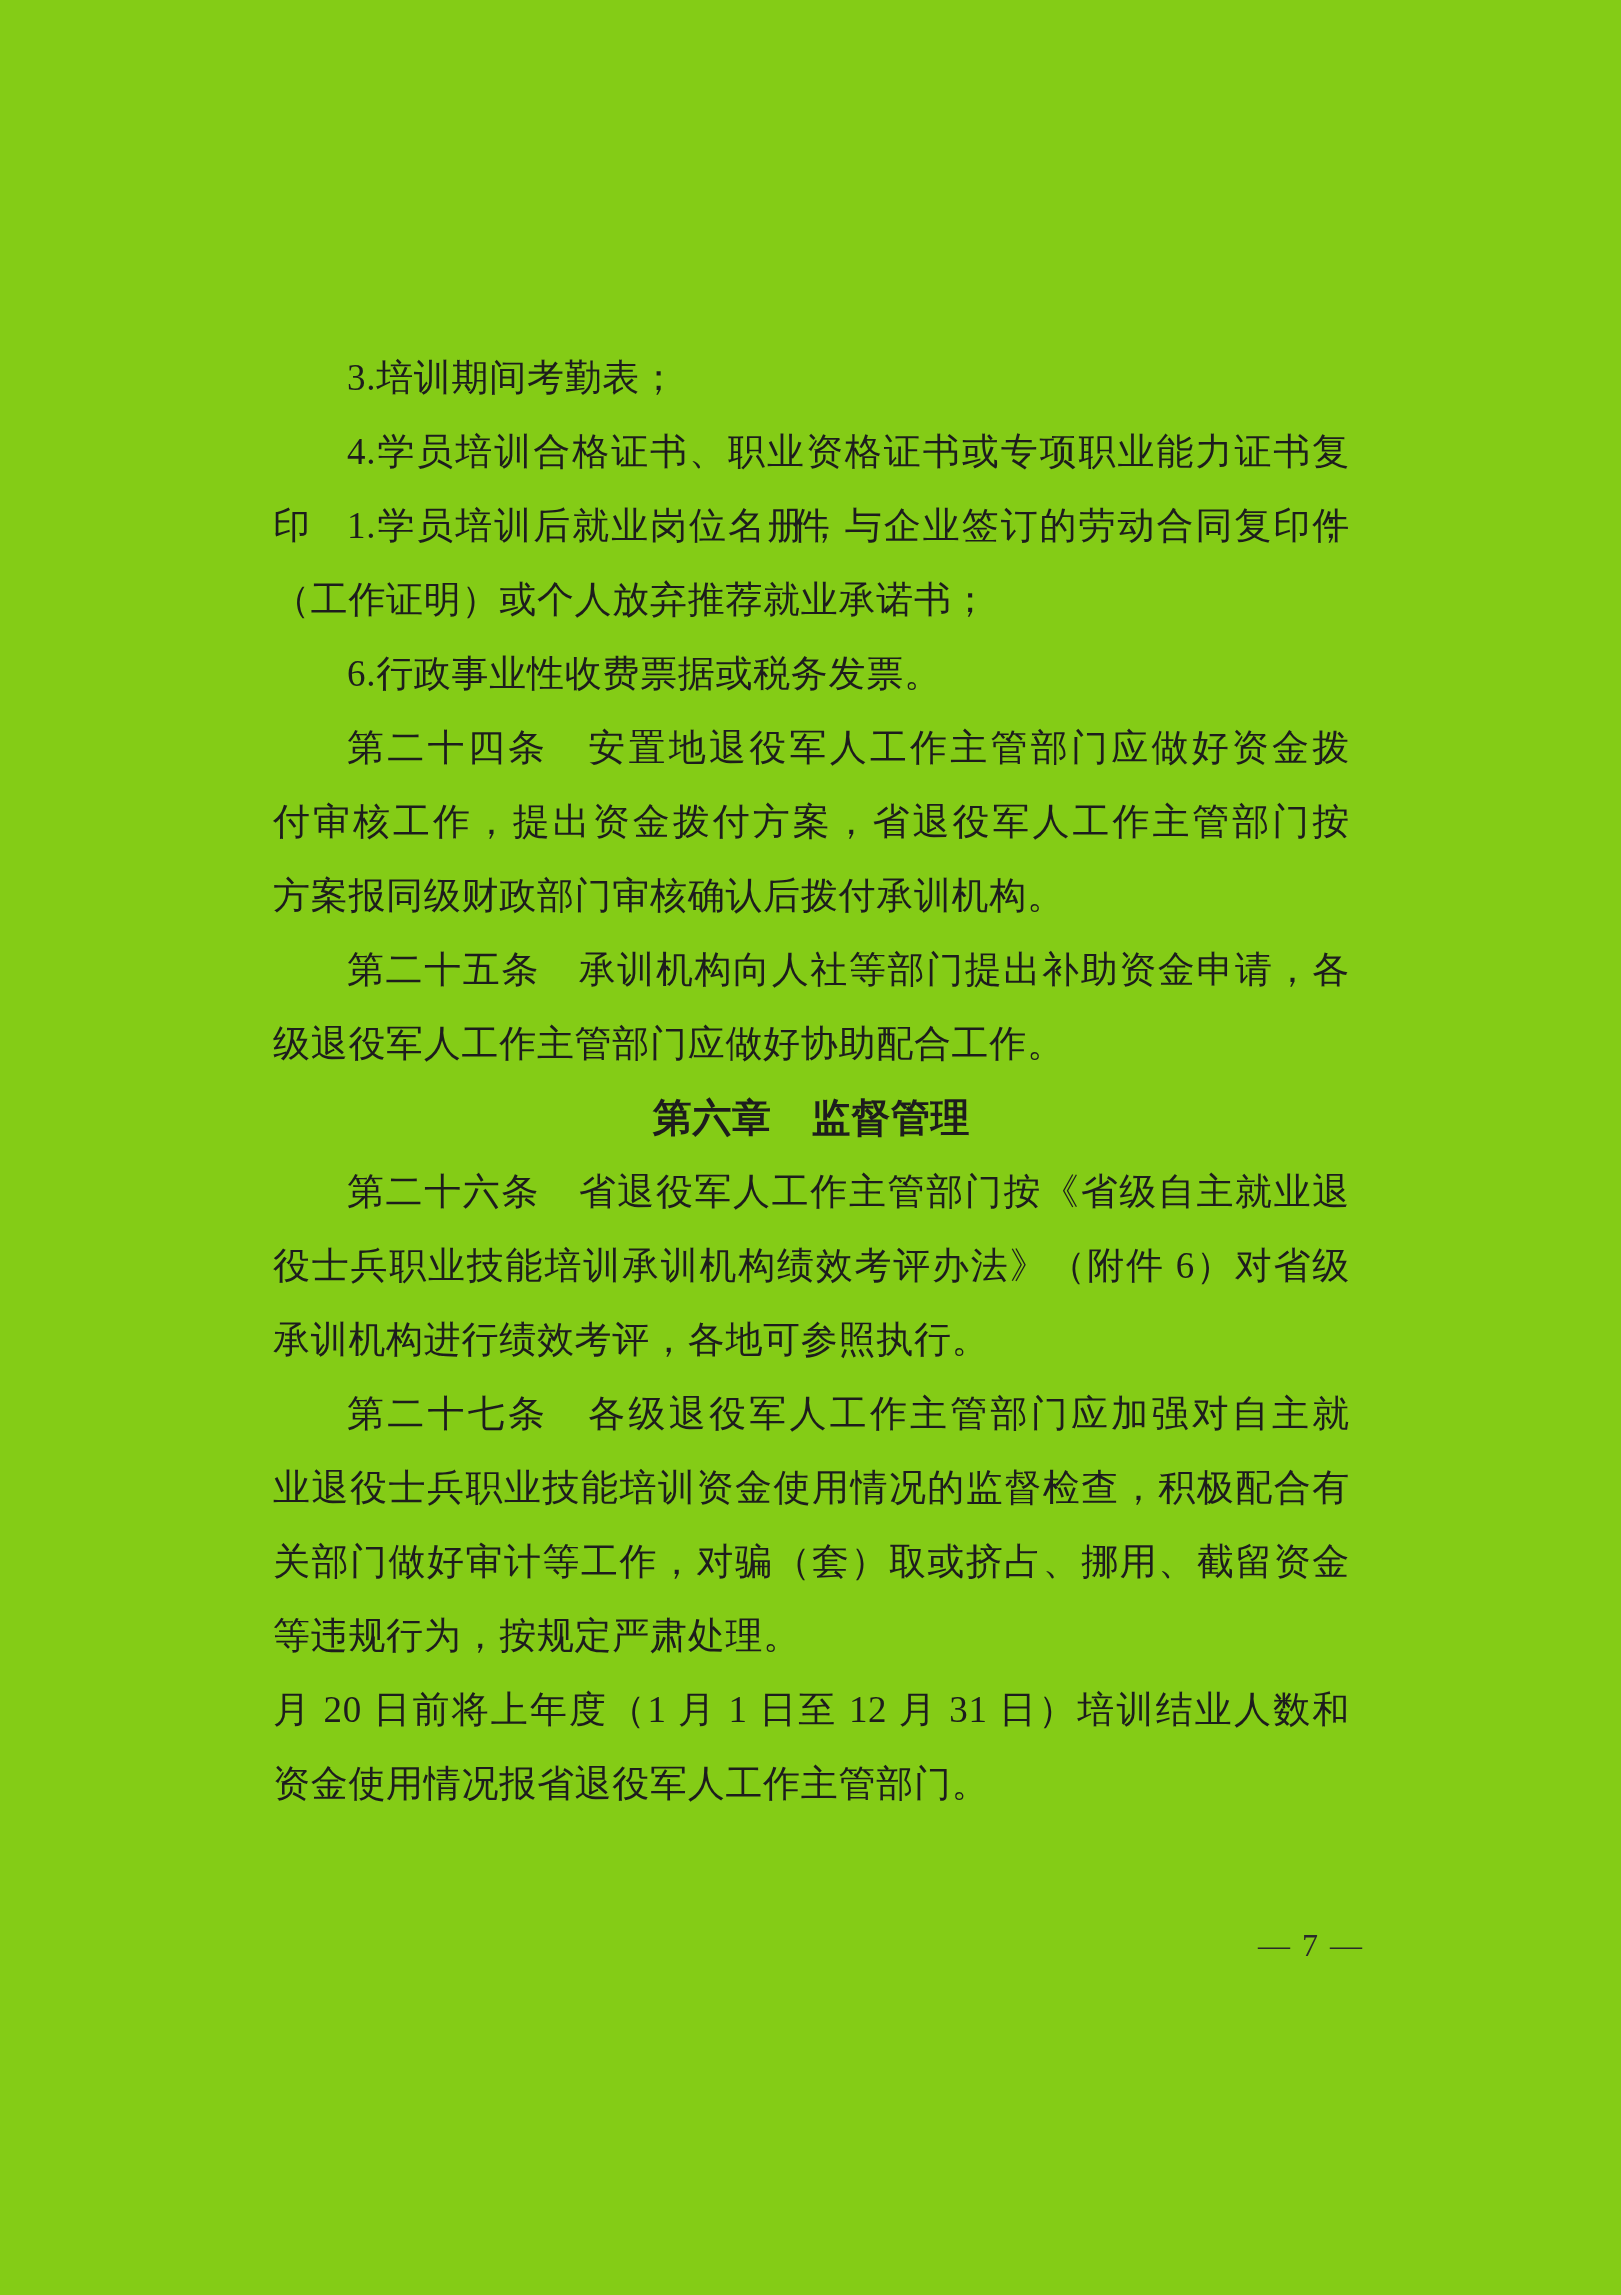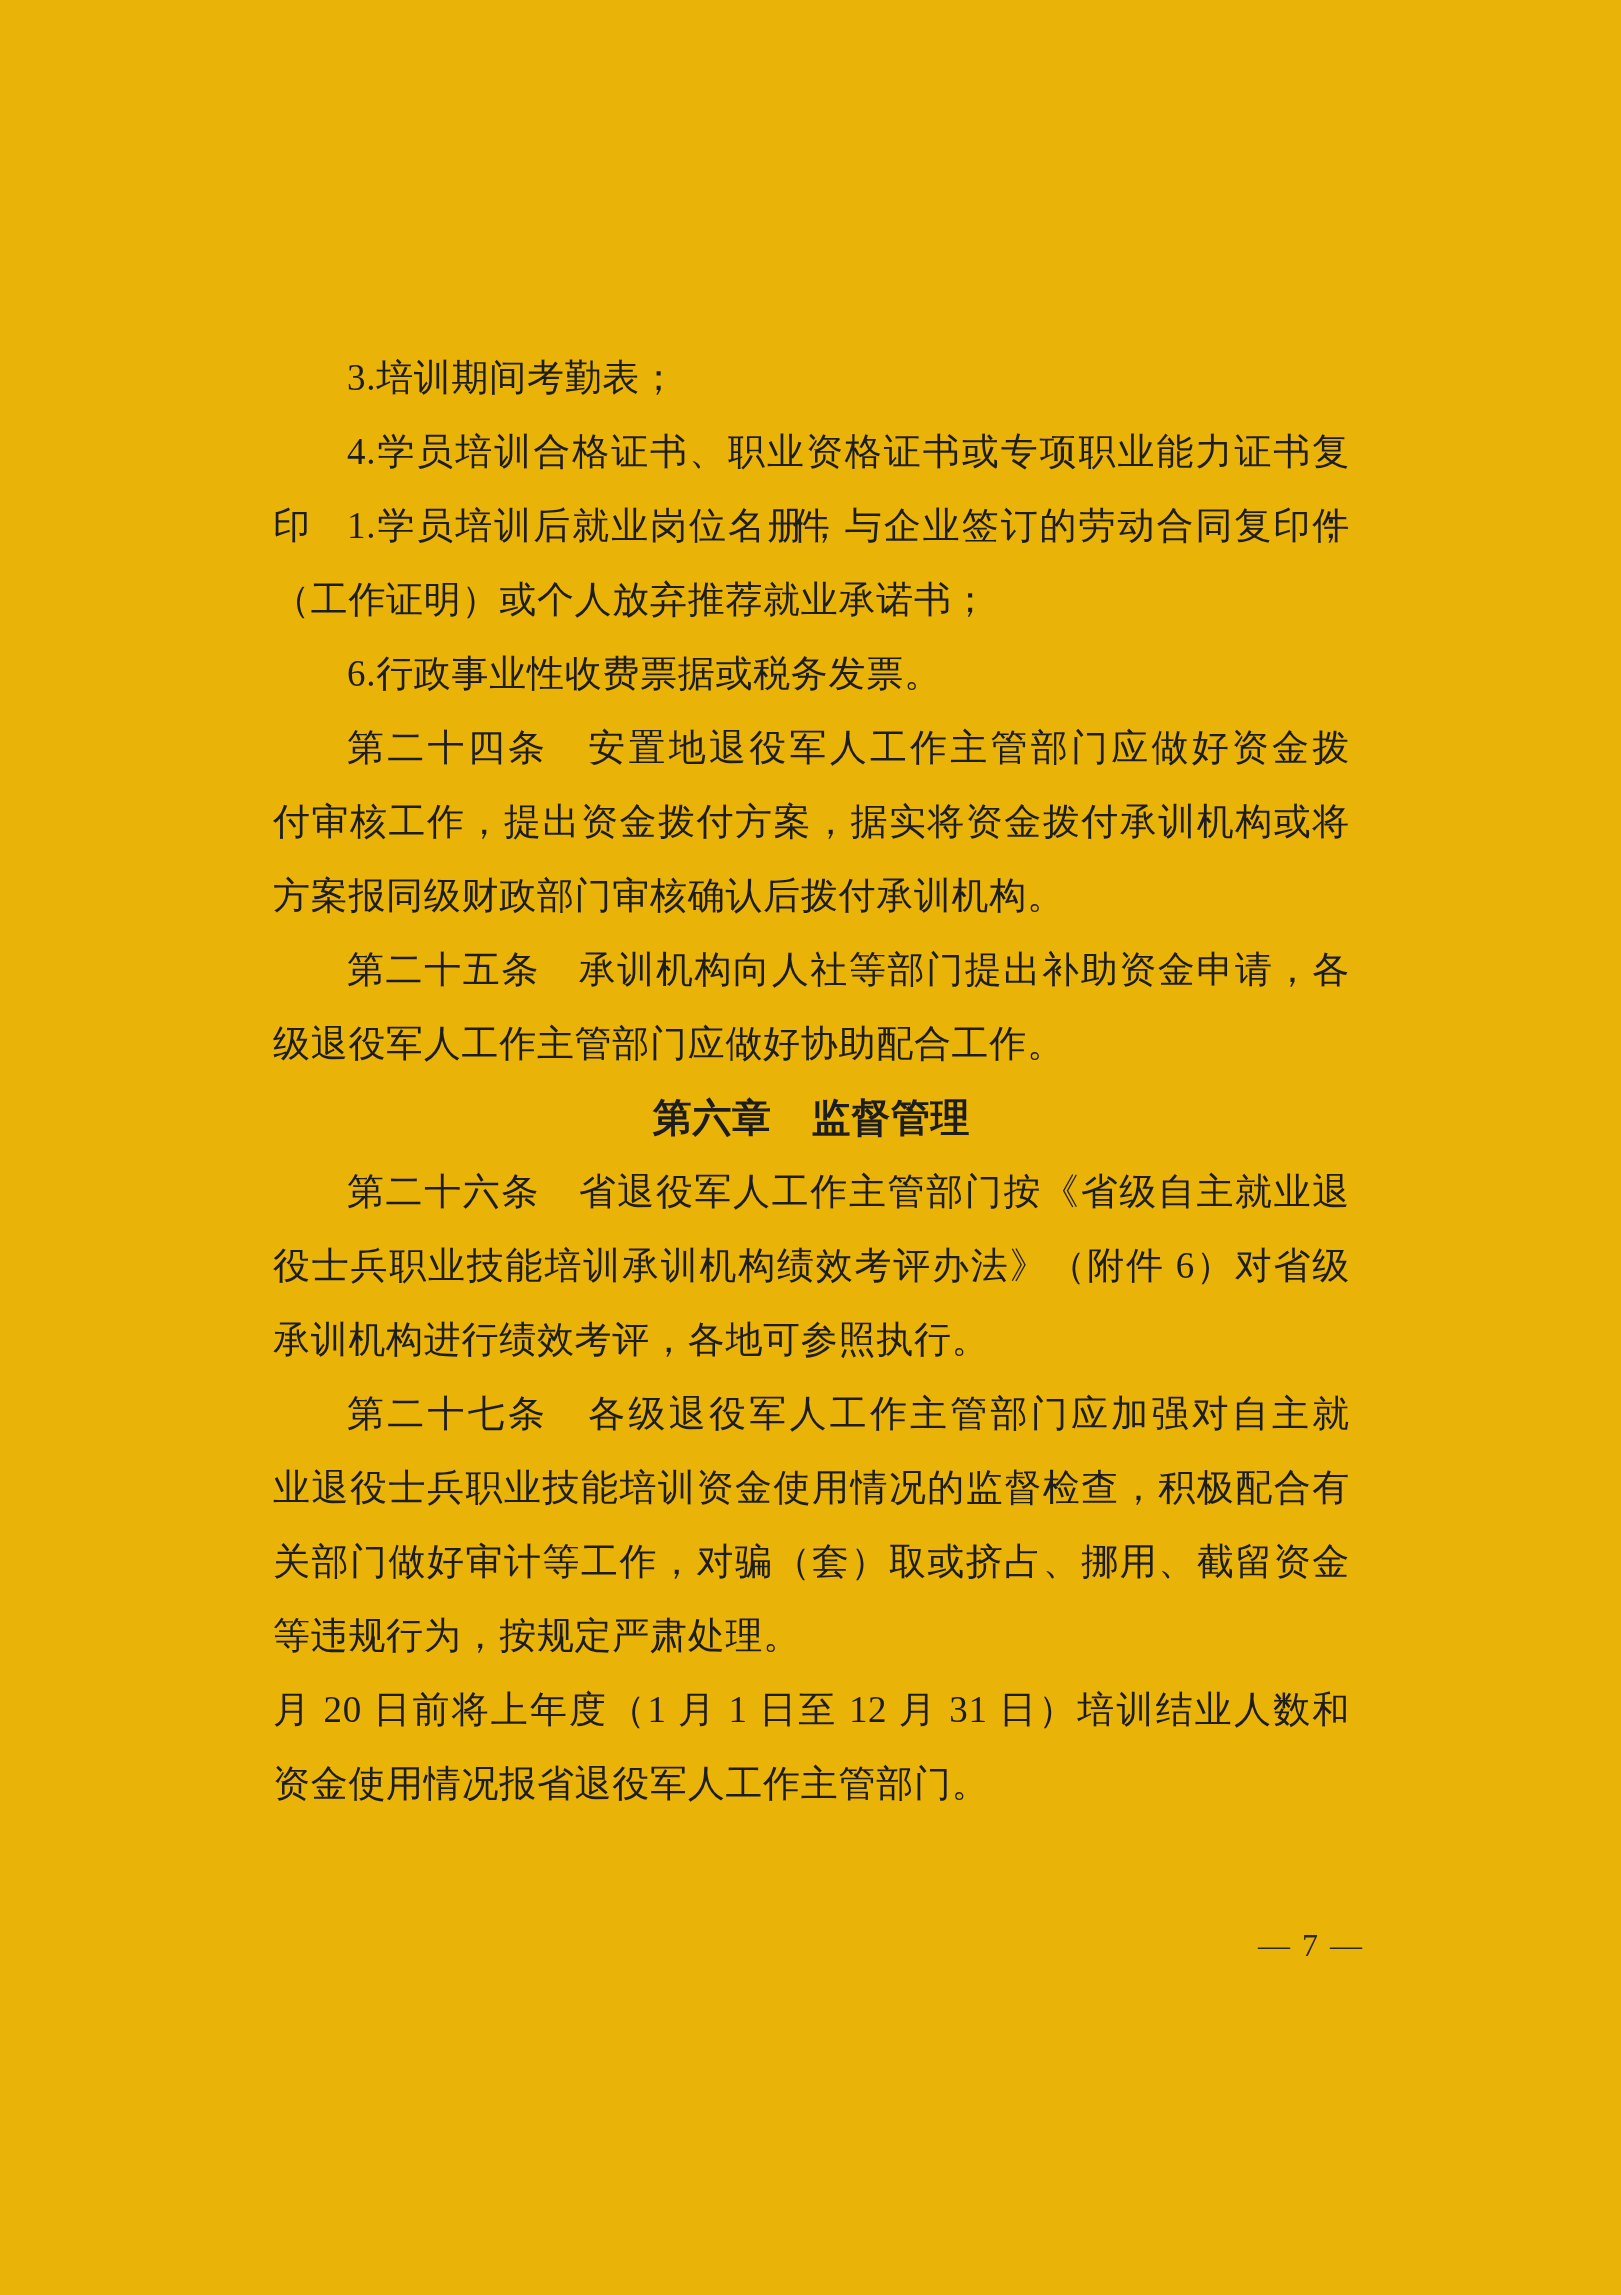--- a/index.html
+++ b/index.html
@@ -1,21 +1,21 @@
 <!DOCTYPE html>
 <html style="font-size:11px"><head>
 <meta charset="utf-8">
 <style>
   * { margin: 0; padding: 0; box-sizing: border-box; }
   html, body { background: #ffffff; }
   .page {
     position: relative;
     width: 1622px;
     height: 2295px;
-    background: #eab308;
+    background: #84cc16;
     color: #1d1d1d;
     font-family: "Liberation Serif", "DejaVu Serif", serif;
     overflow: hidden;
   }
   .text-block {
     position: absolute;
     left: 273px;
     top: 341px;
     width: 1077px;
   }
@@ -78,21 +78,21 @@
 
     <div class="line indent">
       <span>6.行政事业性收费票据或税务发票。</span>
     </div>
 
     <div class="line indent justify">
       <span class="article-no">第二十四条</span><span>　安置地退役军人工作主管部门应做好资金拨</span>
     </div>
 
     <div class="line justify">
-      <span>付审核工作，提出资金拨付方案，据实将资金拨付承训机构或将</span>
+      <span>付审核工作，提出资金拨付方案，省退役军人工作主管部门按</span>
     </div>
 
     <div class="line">
       <span>方案报同级财政部门审核确认后拨付承训机构。</span>
     </div>
 
     <div class="line indent justify">
       <span class="article-no">第二十五条</span><span>　承训机构向人社等部门提出补助资金申请，各</span>
     </div>
 

